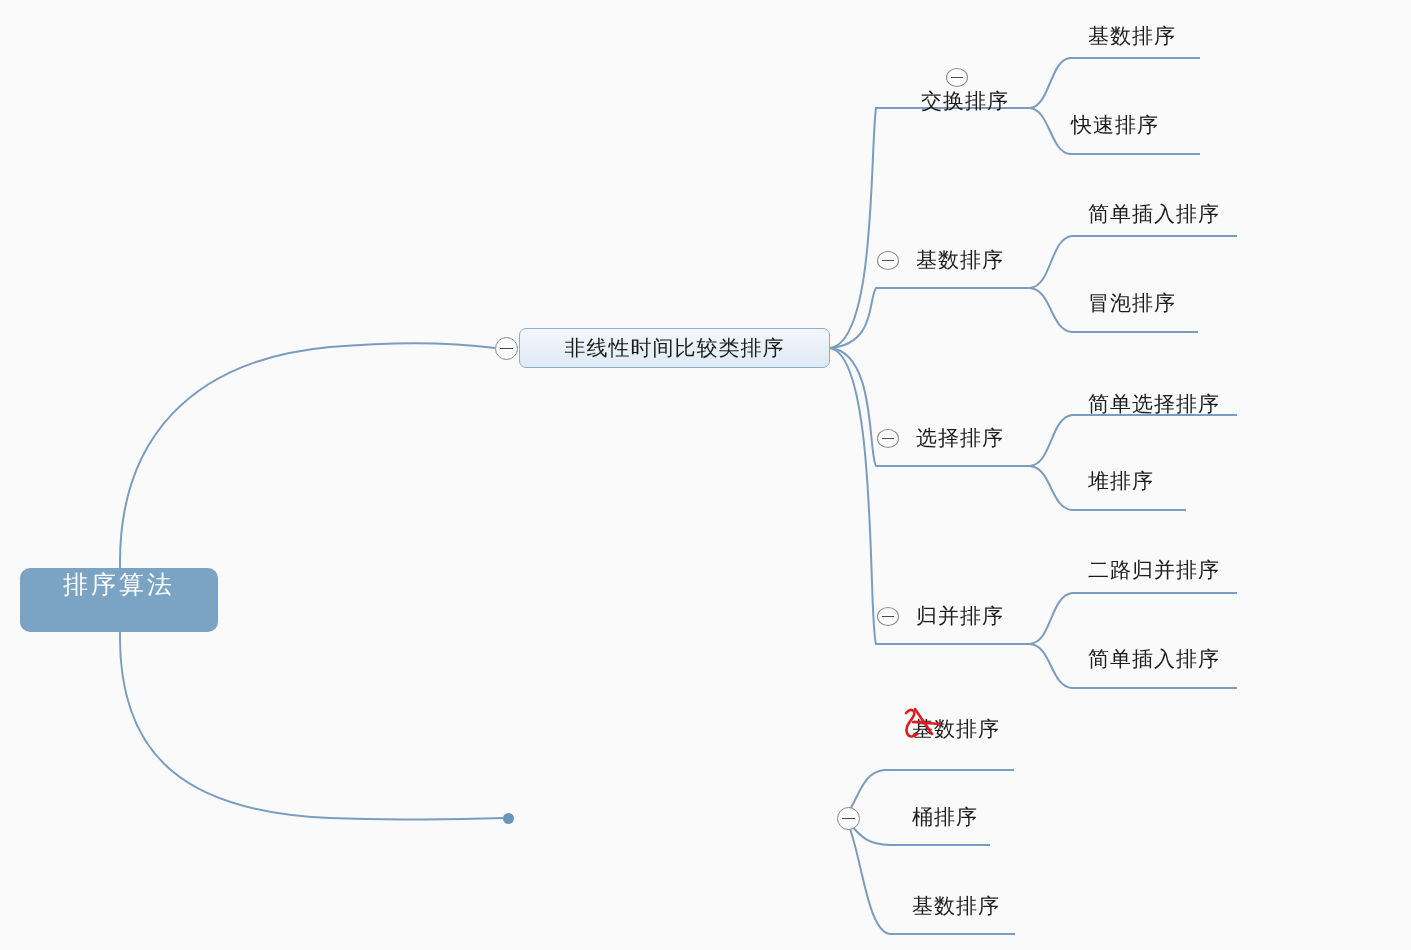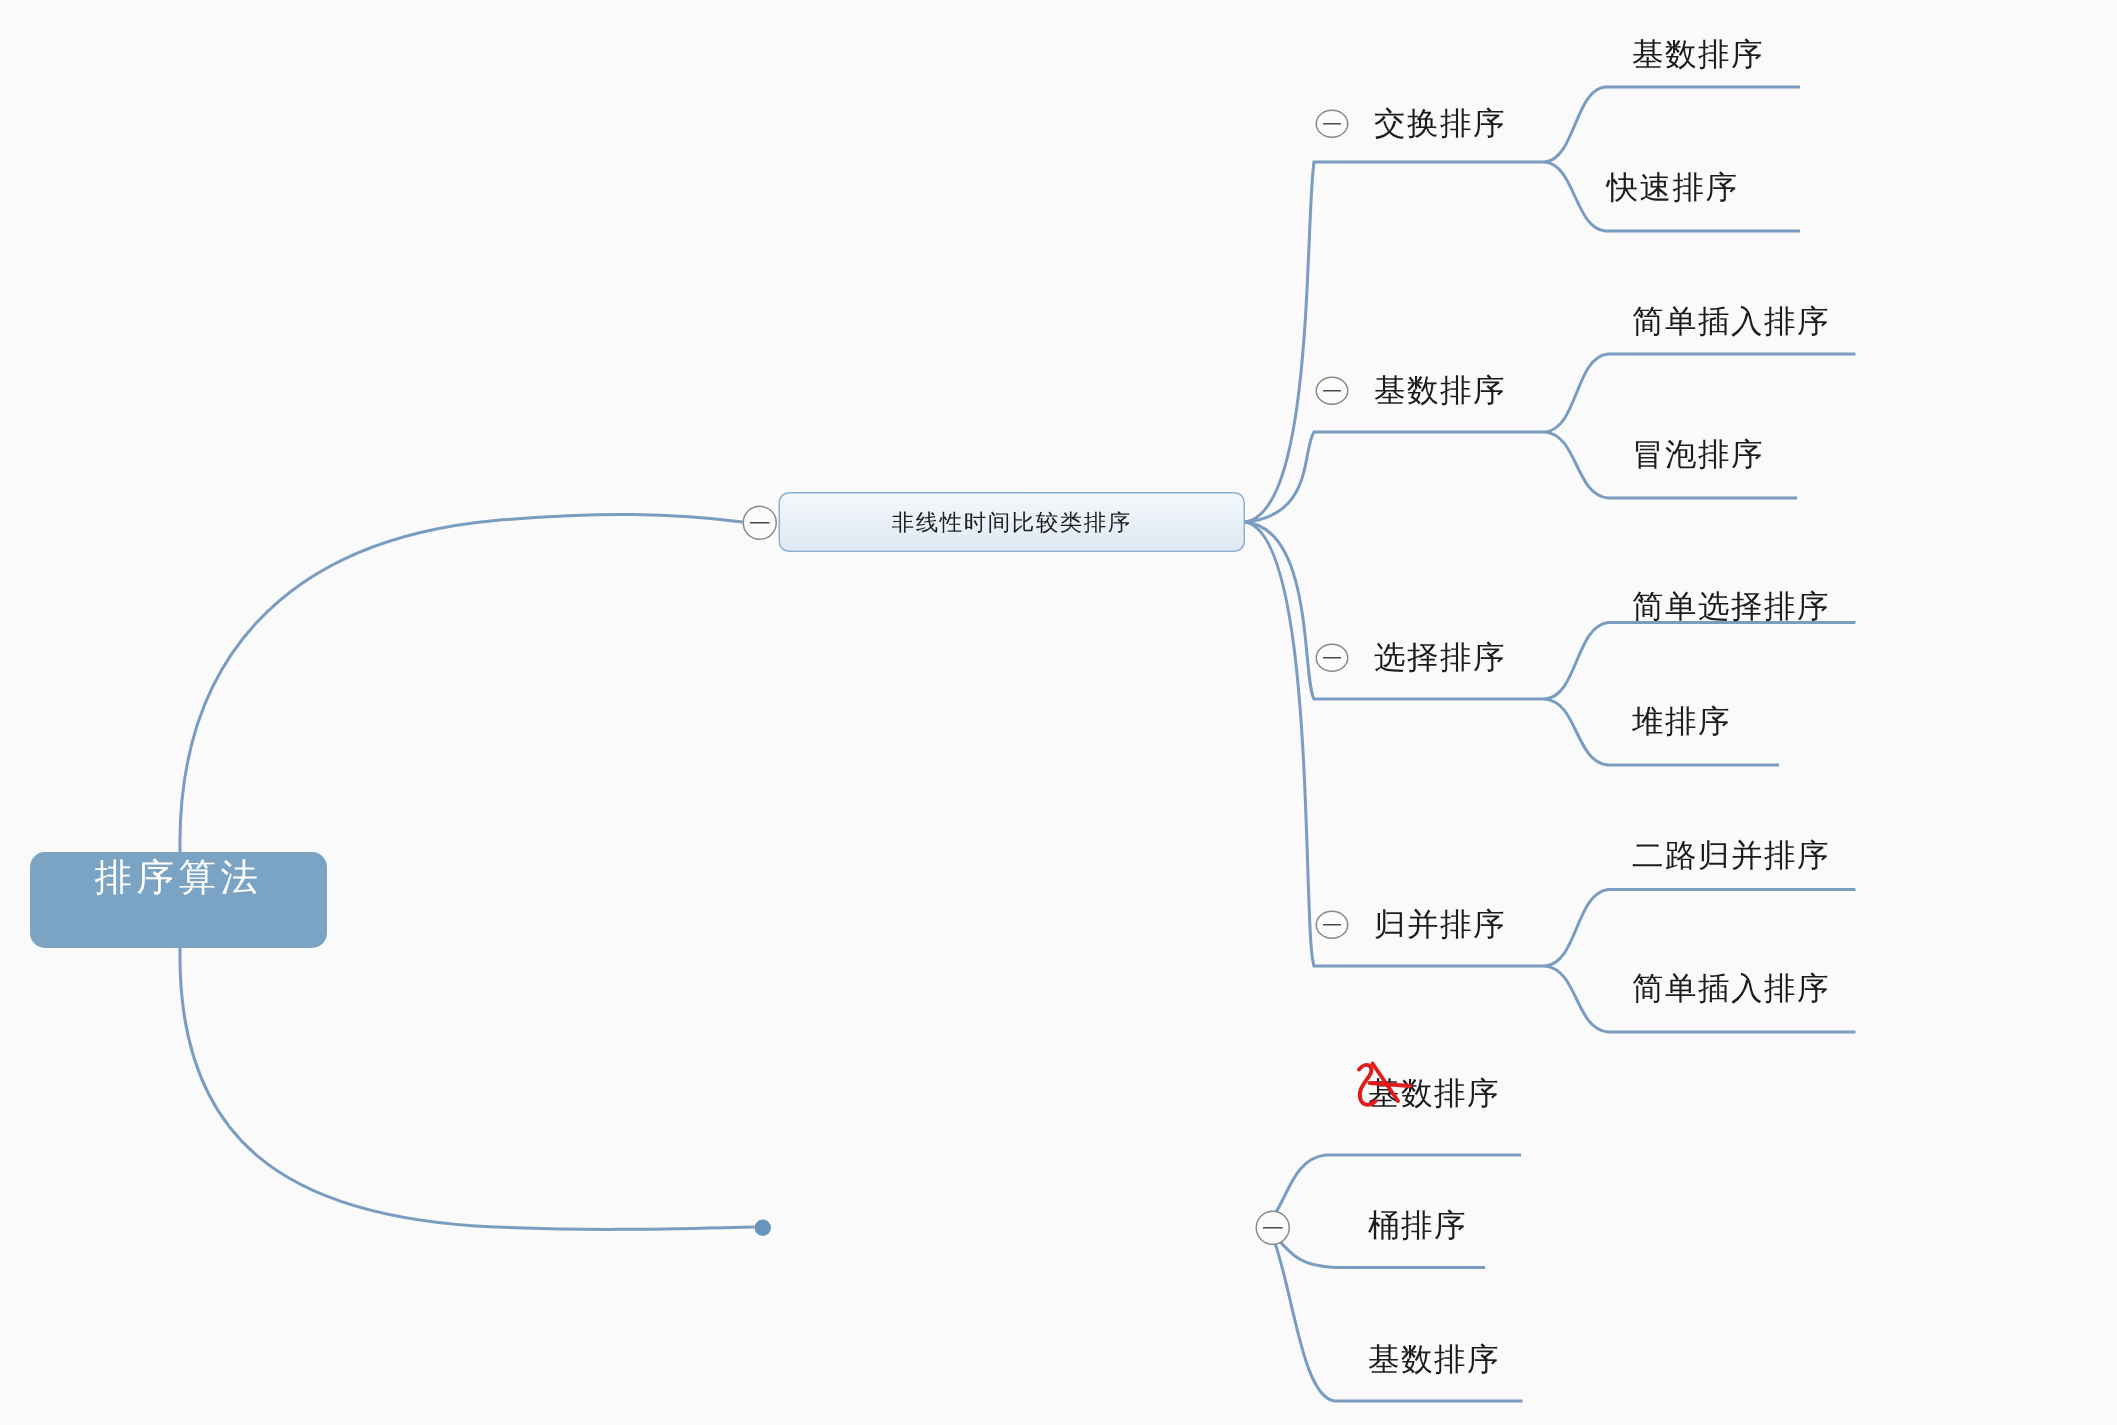--- a/index.html
+++ b/index.html
@@ -51,21 +51,21 @@
     background: linear-gradient(to bottom, #f4f8fb 0%, #e8eff7 55%, #dfeaf4 100%);
     border: 1px solid #8aafd0;
     border-radius: 7px;
     display: flex;
     align-items: center;
     justify-content: center;
     box-sizing: border-box;
   }
   .branch-node .label {
     color: #1c1c1c;
-    font-size: 15px;
+    font-size: 21px;
     letter-spacing: 1px;
     white-space: nowrap;
   }
   #branch-nonlinear { left: 519px; top: 328px; width: 311px; }
   #branch-linear    { left: 519px; top: 798px; width: 311px; }
 
   
   .toggle {
     position: absolute;
     width: 23px;
@@ -186,21 +186,21 @@
 
   <div class="root-node">
     <span class="label">排序算法</span>
   </div>
 
   <div class="toggle" id="toggle-nonlinear"></div>
   <div class="branch-node" id="branch-nonlinear">
     <span class="label">非线性时间比较类排序</span>
   </div>
 
-  <div class="sub-branch" style="left:877px; top:68px;">
+  <div class="sub-branch" style="left:904px; top:68px;flex-direction:column;">
     <span class="sub-toggle" style="position:relative; left:0; top:0;"></span>
     <span class="label">交换排序</span>
   </div>
 
   <div class="sub-branch" style="left:877px; top:246px;">
     <span class="sub-toggle" style="position:relative; left:0; top:0;"></span>
     <span class="label">基数排序</span>
   </div>
 
   <div class="sub-branch" style="left:877px; top:424px;">

